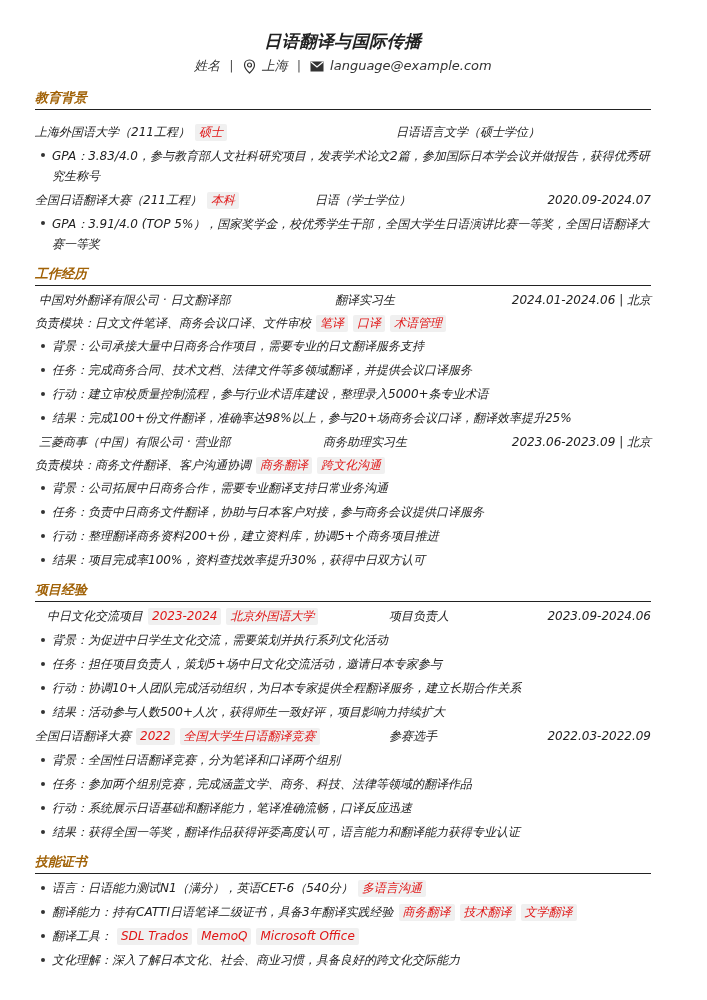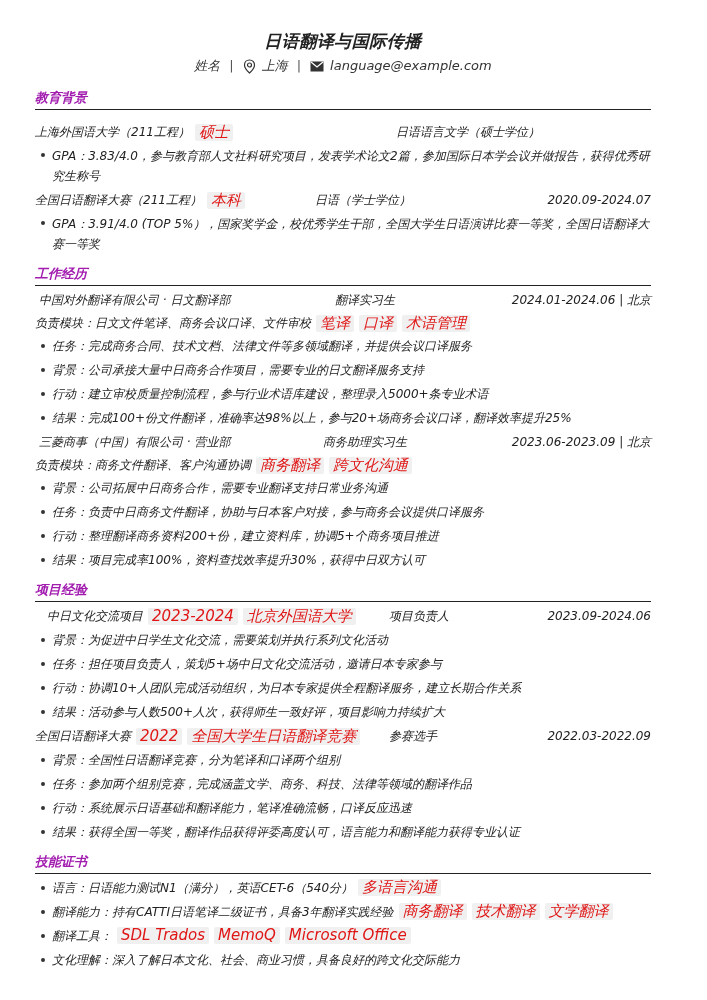--- a/index.html
+++ b/index.html
@@ -7,27 +7,27 @@
     width: 707px; height: 1000px; overflow: hidden;
     font-family: "DejaVu Sans", "Liberation Sans", sans-serif;
     color: #222; font-size: 12px;
   }
   .page { position: relative; width: 686px; padding: 28px 35px 0 35px; box-sizing: border-box; font-style: italic; }
   .title { text-align: center; font-size: 17px; font-weight: bold; color: #222; line-height: 26px; letter-spacing: 0.5px; }
   .contact { text-align: center; font-size: 13px; color: #333; line-height: 22px; margin-top: 1px; display: flex; justify-content: center; align-items: center; gap: 6px; }
   .contact .sep { color: #555; margin: 0 3px; }
   .contact svg { vertical-align: middle; }
   .section { margin-top: 9px; }
-  .section-title { font-size: 13px; font-weight: bold; color: #a21caf; line-height: 18px; padding-bottom: 2px; border-bottom: 1px solid #222; }
+  .section-title { font-size: 13px; font-weight: bold; color: #a16207; line-height: 18px; padding-bottom: 2px; border-bottom: 1px solid #222; }
   .row3 { display: flex; align-items: center; line-height: 24px; font-size: 12px; color: #222; }
   .row3 .c1 { flex: 0 0 auto; width: 250px; display: flex; align-items: center; white-space: nowrap; }
   .row3 .c2 { flex: 1 1 auto; text-align: center; white-space: nowrap; }
   .row3 .c3 { flex: 0 0 auto; width: 210px; text-align: right; white-space: nowrap; }
   .row3.indent .c1 { padding-left: 4px; }
-  .tag { display: inline-block; background: #f0f0f0; color: #e01515; font-size: 15px; line-height: 17px; padding: 0 4px; margin-left: 5px; border-radius: 2px; }
+  .tag { display: inline-block; background: #f0f0f0; color: #e01515; font-size: 12px; line-height: 17px; padding: 0 4px; margin-left: 5px; border-radius: 2px; }
   .resp { line-height: 22px; font-size: 12px; color: #222; display: flex; align-items: center; white-space: nowrap; }
   ul { list-style: none; margin: 0; padding: 0; }
   li { position: relative; padding-left: 17px; line-height: 24px; font-size: 12px; color: #222; }
   li.wrap { line-height: 20px; padding-top: 2px; padding-bottom: 2px; }
   li::before { content: ""; position: absolute; left: 6px; top: 10px; width: 4px; height: 4px; background: #333; border-radius: 50%; }
   li.wrap::before { top: 9px; }
 </style>
 </head>
 <body>
 
@@ -89,22 +89,22 @@
       <div class="c2">翻译实习生</div>
       <div class="c3">2024.01-2024.06 | 北京</div>
     </div>
     <div class="resp">
       <span>负责模块：日文文件笔译、商务会议口译、文件审校</span>
       <span class="tag">笔译</span>
       <span class="tag">口译</span>
       <span class="tag">术语管理</span>
     </div>
     <ul>
+      <li>背景：公司承接大量中日商务合作项目，需要专业的日文翻译服务支持</li>
       <li>任务：完成商务合同、技术文档、法律文件等多领域翻译，并提供会议口译服务</li>
-      <li>背景：公司承接大量中日商务合作项目，需要专业的日文翻译服务支持</li>
       <li>行动：建立审校质量控制流程，参与行业术语库建设，整理录入5000+条专业术语</li>
       <li>结果：完成100+份文件翻译，准确率达98%以上，参与20+场商务会议口译，翻译效率提升25%</li>
     </ul>
 
     <div class="row3 indent">
       <div class="c1">三菱商事（中国）有限公司 · 营业部</div>
       <div class="c2">商务助理实习生</div>
       <div class="c3">2023.06-2023.09 | 北京</div>
     </div>
     <div class="resp">

